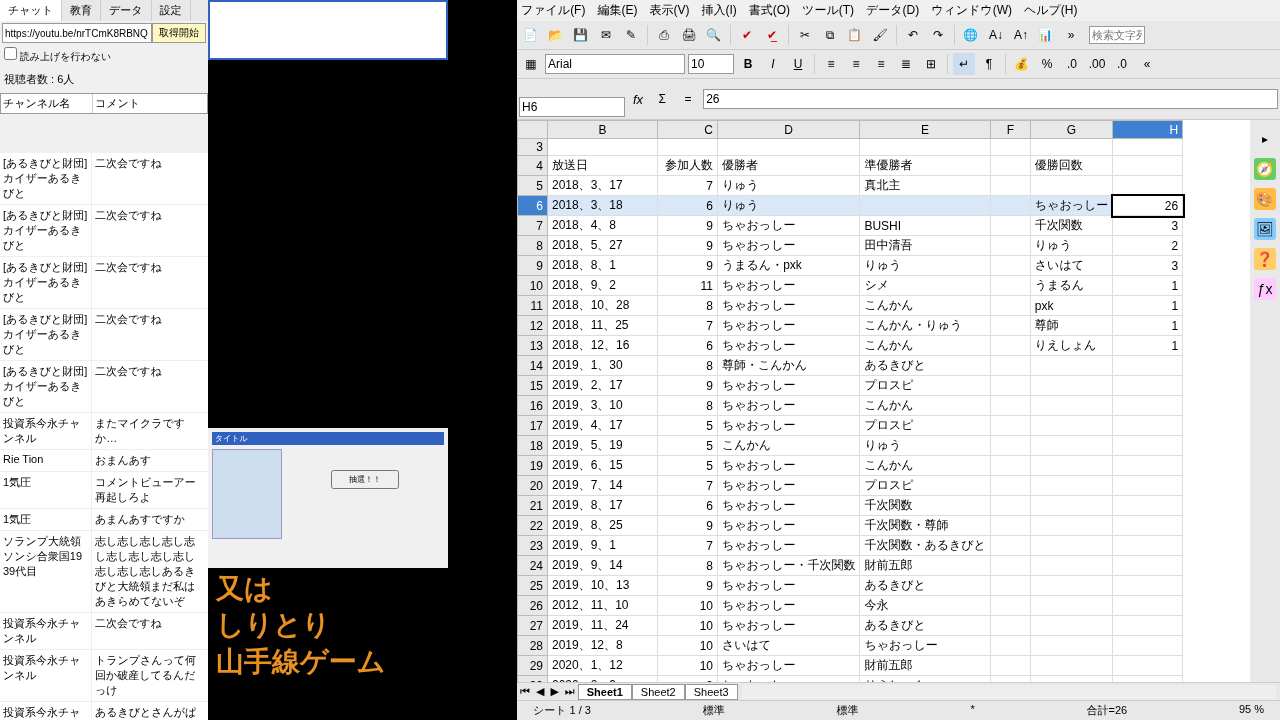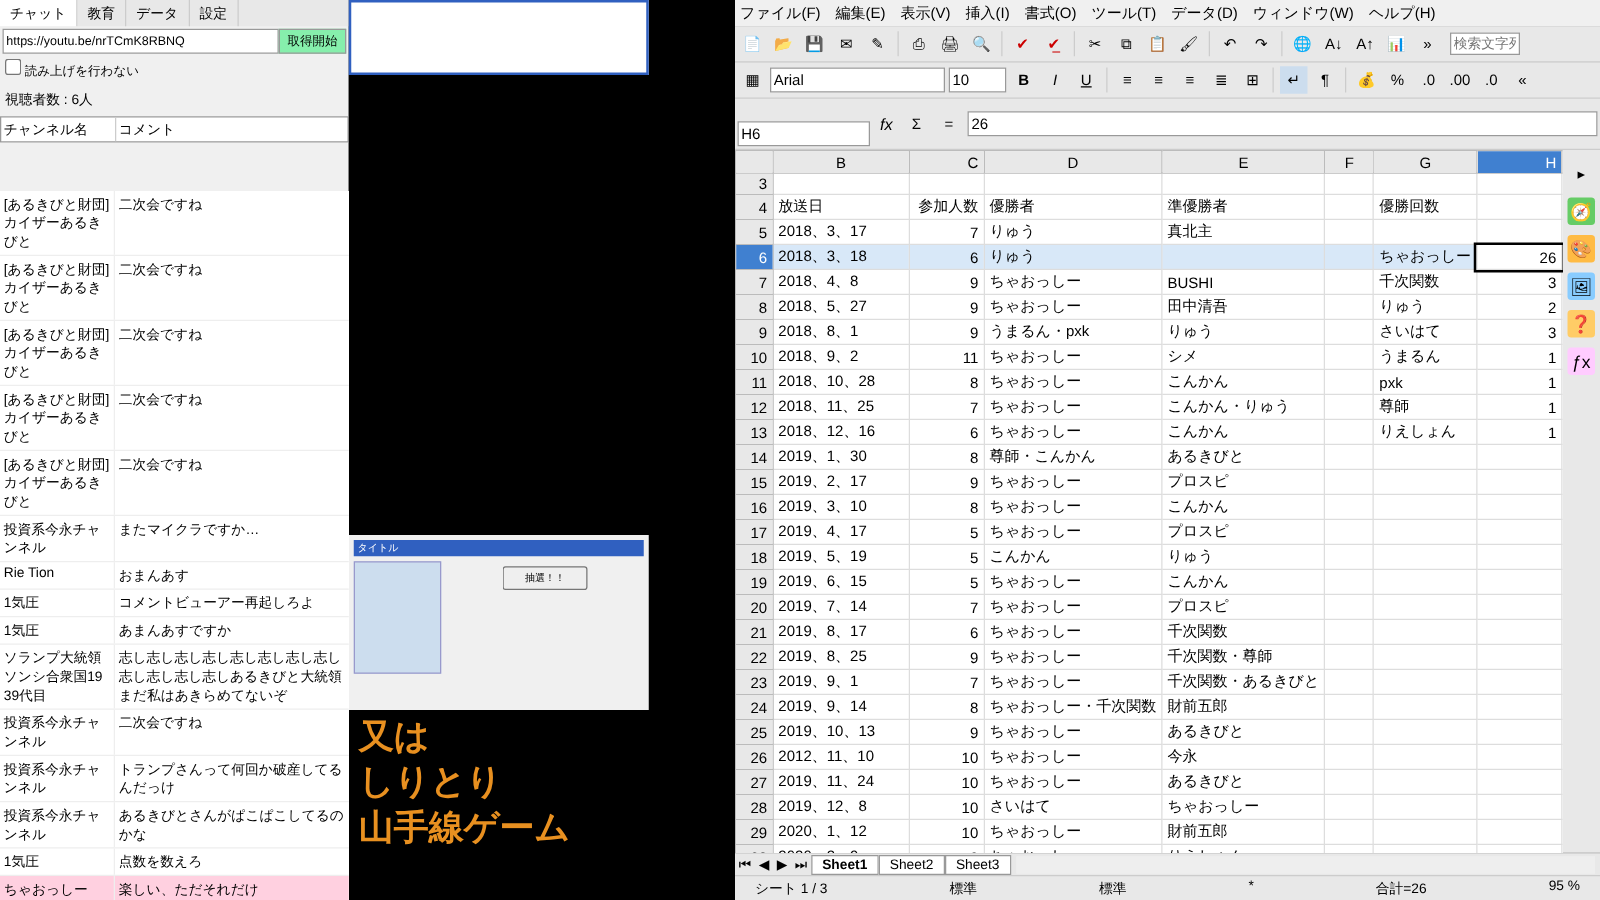--- a/index.html
+++ b/index.html
@@ -1,38 +1,38 @@
 <!DOCTYPE html>
 <html><head>
 <meta charset="utf-8">
 <style>
 * { margin: 0; padding: 0; box-sizing: border-box; font-family: Arial, sans-serif; }
 body { width: 1280px; height: 720px; background: #000; display: flex; overflow: hidden; }
-.left-panel { width: 279px; background: #f0f0f0; display: flex; flex-direction: column; }
+.left-panel { width: 208px; background: #f0f0f0; display: flex; flex-direction: column; }
 .tabs { display: flex; background: #e8e8e8; font-size: 11px; }
 .tab { padding: 3px 8px; border-right: 1px solid #ccc; cursor: pointer; }
 .tab.active { background: #fff; }
 .url-bar { display: flex; padding: 2px; }
 .url-input { flex: 1; font-size: 10px; padding: 2px; border: 1px solid #999; }
-.url-btn { font-size: 10px; padding: 2px 6px; border: 1px solid #999; background: #86efac; }
+.url-btn { font-size: 10px; padding: 2px 6px; border: 1px solid #999; background: #fef9c3; }
 .checkbox-row { font-size: 10px; padding: 2px 4px; }
 .viewer-count { font-size: 11px; padding: 6px 4px; }
 .comment-header { display: flex; background: #fff; border: 1px solid #999; font-size: 11px; }
 .ch-name-hdr { width: 92px; padding: 2px; border-right: 1px solid #ccc; }
 .ch-comment-hdr { flex: 1; padding: 2px; }
 .comments-list { flex: 1; overflow-y: auto; background: #fff; font-size: 11px; margin-top: 39px; }
 .comment-row { display: flex; border-bottom: 1px solid #eee; }
 .comment-row.pink { background: #ffd0e0; }
 .cr-name { width: 92px; padding: 3px; border-right: 1px solid #eee; word-break: break-all; }
 .cr-text { flex: 1; padding: 3px; word-break: break-all; }
 .mid-panel { width: 309px; background: #000; position: relative; }
 .mid-top { position: absolute; top: 0; left: 0; width: 240px; height: 60px; background: #fff; border: 2px solid #3060c0; }
 .mid-bottom { position: absolute; top: 428px; left: 0; width: 240px; height: 140px; background: #f0f0f0; font-size: 8px; padding: 4px; }
 .orange-text { position: absolute; bottom: 40px; left: 8px; color: #e89020; font-size: 28px; font-weight: bold; line-height: 1.3; }
-.right-panel { flex: 1; background: #a3a3a3; display: flex; flex-direction: column; }
+.right-panel { flex: 1; background: #b91c1c; display: flex; flex-direction: column; }
 .menubar { display: flex; background: #f0f0f0; font-size: 12px; padding: 2px 4px; gap: 12px; }
 .menubar span { cursor: pointer; }
 .toolbar { display: flex; align-items: center; background: #e8e8e8; padding: 3px; gap: 3px; border-bottom: 1px solid #ccc; }
 .tb-btn { width: 22px; height: 22px; display: flex; align-items: center; justify-content: center; font-size: 12px; cursor: pointer; border: 1px solid transparent; }
 .tb-sep { width: 1px; height: 20px; background: #ccc; margin: 0 2px; }
 .search-box { width: 56px; font-size: 11px; border: 1px solid #999; padding: 2px; margin-left: 4px; }
 .fmt-bar { display: flex; align-items: center; background: #e8e8e8; padding: 3px; gap: 3px; border-bottom: 1px solid #ccc; }
 .font-sel { width: 140px; font-size: 12px; border: 1px solid #999; padding: 2px; }
 .size-sel { width: 46px; font-size: 12px; border: 1px solid #999; padding: 2px; }
 .cell-ref-bar { display: flex; align-items: center; background: #e8e8e8; padding: 2px; gap: 4px; border-bottom: 1px solid #ccc; }
@@ -148,21 +148,21 @@
     </div>
 </div>
 
 <div class="mid-panel">
   <div class="mid-top"></div>
   <div class="mid-bottom">
     <div style="background:#3060c0;color:#fff;padding:1px 3px;font-size:8px;">タイトル</div>
     <div style="display:flex;gap:4px;margin-top:4px;">
       <div style="width:70px;height:90px;background:#cde;border:1px solid #99c;"></div>
       <div style="flex:1;">
-        <button style="font-size:8px;padding:2px 16px;margin:4px auto;display:block;">抽選！！</button>
+        <button style="font-size:8px;padding:2px 16px;margin:21px auto;display:block;">抽選！！</button>
       </div>
     </div>
   </div>
   <div class="orange-text">
     <div>又は</div>
     <div>しりとり</div>
     <div>山手線ゲーム</div>
   </div>
 </div>
 

